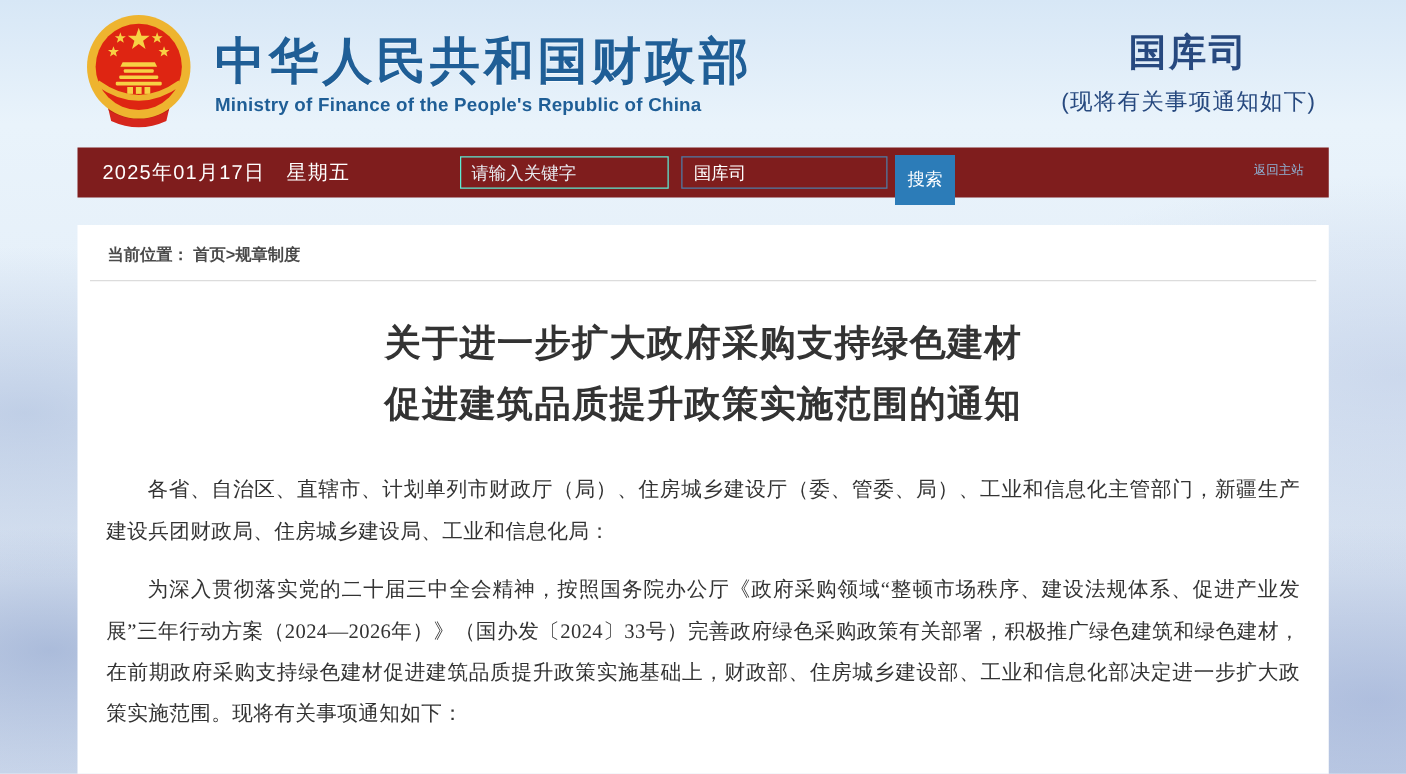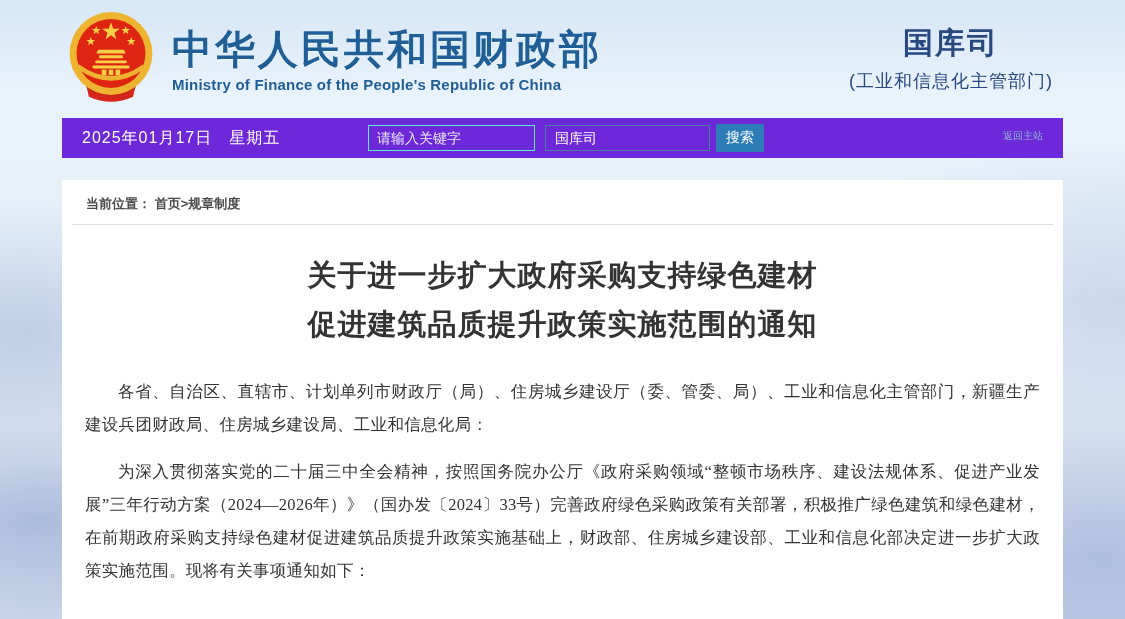--- a/index.html
+++ b/index.html
@@ -26,38 +26,38 @@
   }
   .brand .en {
     font-size:15px; font-weight:bold; color:#1f5e96; margin-top:4px; letter-spacing:.2px;
   }
   .dept { margin-left:auto; text-align:center; padding-right:10px; color:#27497f; }
   .dept .dept-name { font-size:30px; font-weight:600; letter-spacing:2px; line-height:36px; }
   .dept .dept-office { font-size:18px; margin-top:8px; letter-spacing:1px; }
 
   
   .navbar {
-    height:40px; background:#6d28d9; position:relative;
+    height:40px; background:#7f1d1d; position:relative;
     display:flex; align-items:center; color:#fff;
   }
   .nav-date { margin-left:20px; font-size:16px; letter-spacing:1px; }
   .nav-search {
     position:absolute; left:306px; top:7px; width:167px; height:26px;
     background:transparent; border:1px solid #5eead4; color:#fff;
     font-size:14px; padding:0 8px; outline:none;
     font-family:"Liberation Sans", sans-serif;
   }
   .nav-search::placeholder { color:#eef5fb; opacity:.95; }
   .nav-scope {
     position:absolute; left:483px; top:7px; width:165px; height:26px;
     border:1px solid #4e7ca6; font-size:14px; line-height:24px; padding:0 9px;
     color:#fff; cursor:pointer;
   }
   .nav-search-btn {
-    position:absolute; left:654px; top:6px; width:48px; height:28px;
+    position:absolute; left:654px; top:6px; width:48px; height:40px;
     background:#2c7cb8; border:none; color:#fff; font-size:14px;
     cursor:pointer; font-family:"Liberation Sans", sans-serif;
   }
   .nav-back { position:absolute; right:20px; top:11px; font-size:10px; color:#8fb4d6; text-decoration:none; cursor:pointer; }
 
   
   .panel { background:#fff; margin-top:22px; min-height:439px; }
   .breadcrumb { padding:15px 24px 11px; font-size:13px; color:#4a4a4a;font-weight:bold; }
   .breadcrumb a { color:#4a4a4a; text-decoration:none; cursor:pointer; }
   .crumb-divider { border-bottom:1px solid #dcdcdc; margin:0 10px; }
@@ -104,21 +104,21 @@
         <rect x="55" y="63.5" width="5" height="6"></rect>
       </g>
       <path d="M14,60 Q50,86 86,60" stroke="#eeb42f" stroke-width="5" fill="none"></path>
     </svg>
     <div class="brand">
       <div class="cn">中华人民共和国财政部</div>
       <div class="en">Ministry of Finance of the People's Republic of China</div>
     </div>
     <div class="dept">
       <div class="dept-name">国库司</div>
-      <div class="dept-office">(工业和信息化主管部门)</div>
+      <div class="dept-office">(现将有关事项通知如下)</div>
     </div>
   </div>
 
   <div class="navbar">
     <span class="nav-date">2025年01月17日　星期五</span>
     <input class="nav-search" type="text" placeholder="请输入关键字" style="">
     <div class="nav-scope">国库司</div>
     <button class="nav-search-btn">搜索</button>
     <a class="nav-back">返回主站</a>
   </div>

